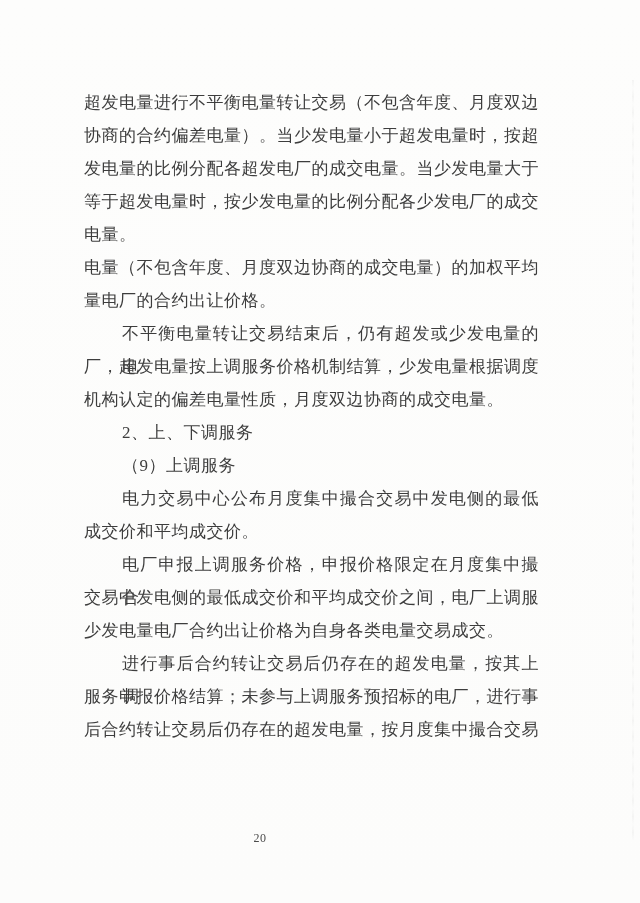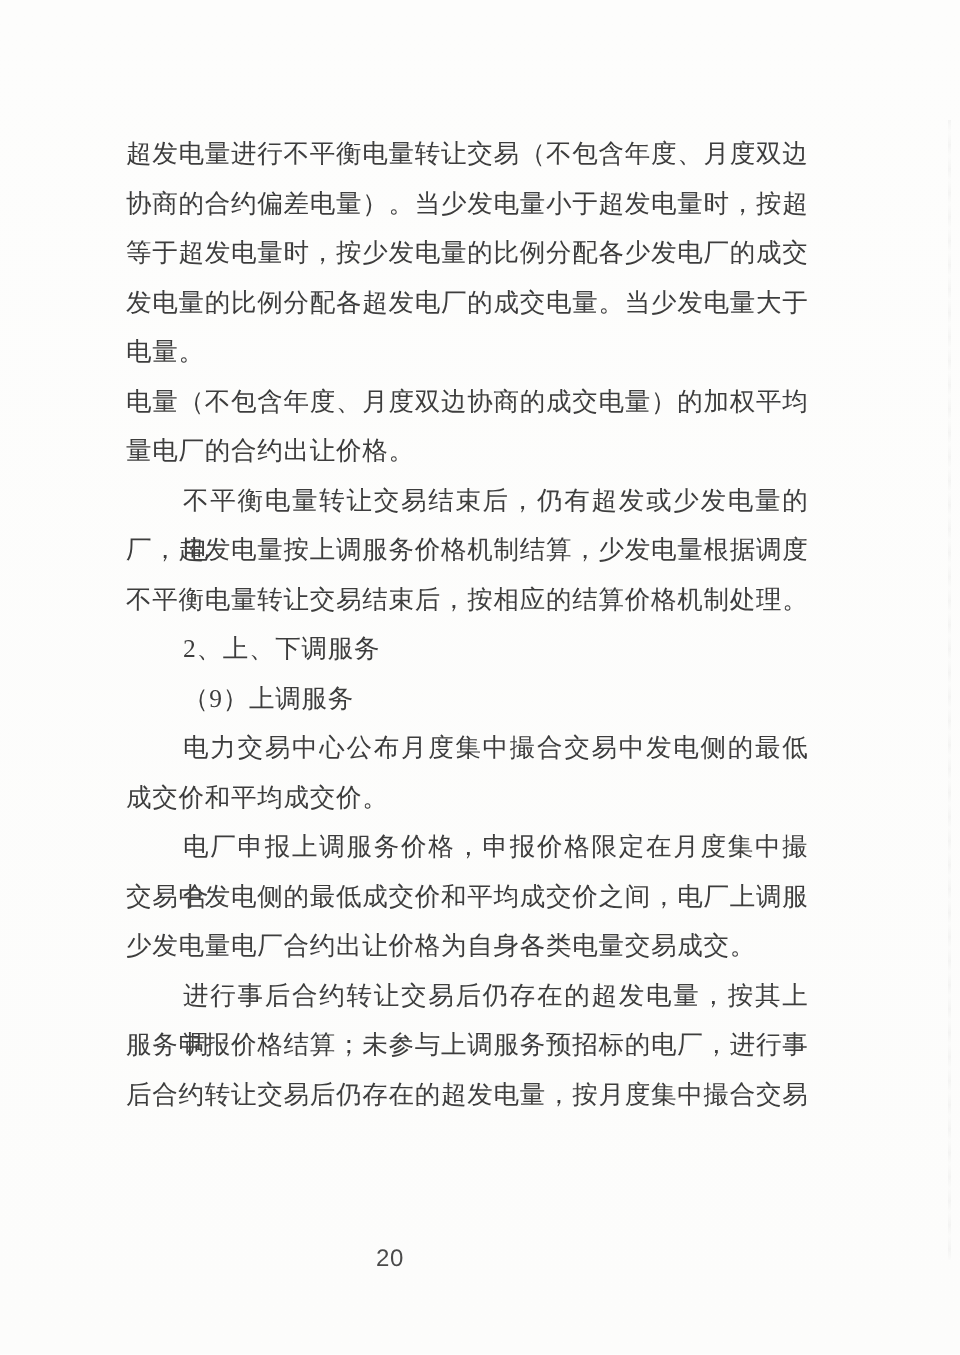--- a/index.html
+++ b/index.html
@@ -49,22 +49,22 @@
   .ln.i.j {
     padding-left: 38px;
     width: 417px;
   }
   .pagenum {
     position: absolute;
     left: 0;
     top: 831px;
     width: 520px;
     text-align: center;
-    font-family: Liberation Sans, sans-serif;
-    font-size: 16px;
+    font-family: Liberation Serif, serif;
+    font-size: 12px;
     color: #4a4a4a;
     letter-spacing: 0.5px;
   }
   
   .scan-edge {
     position: absolute;
     right: 6px;
     top: 80px;
     width: 2px;
     height: 760px;
@@ -73,28 +73,28 @@
       rgba(180,180,180,0.10) 16px);
   }
 </style>
 </head>
 <body>
 
 <div class="page">
   <div class="textblock">
     <div class="ln j">超发电量进行不平衡电量转让交易（不包含年度、月度双边</div>
     <div class="ln j">协商的合约偏差电量）。当少发电量小于超发电量时，按超</div>
+    <div class="ln j">发电量的比例分配各超发电厂的成交电量。当少发电量大于</div>
     <div class="ln j">等于超发电量时，按少发电量的比例分配各少发电厂的成交</div>
-    <div class="ln j">发电量的比例分配各超发电厂的成交电量。当少发电量大于</div>
     <div class="ln">电量。</div>
     <div class="ln j">电量（不包含年度、月度双边协商的成交电量）的加权平均</div>
     <div class="ln">量电厂的合约出让价格。</div>
     <div class="ln i j">不平衡电量转让交易结束后，仍有超发或少发电量的电</div>
     <div class="ln j">厂，超发电量按上调服务价格机制结算，少发电量根据调度</div>
-    <div class="ln">不平衡电量转让交易结束后，按相应的结算价格机制处理。</div>
+    <div class="ln">机构认定的偏差电量性质，月度双边协商的成交电量。</div>
     <div class="ln i">2、上、下调服务</div>
     <div class="ln i">（9）上调服务</div>
     <div class="ln i j">电力交易中心公布月度集中撮合交易中发电侧的最低</div>
     <div class="ln">成交价和平均成交价。</div>
     <div class="ln i j">电厂申报上调服务价格，申报价格限定在月度集中撮合</div>
     <div class="ln j">交易中发电侧的最低成交价和平均成交价之间，电厂上调服</div>
     <div class="ln">少发电量电厂合约出让价格为自身各类电量交易成交。</div>
     <div class="ln i j">进行事后合约转让交易后仍存在的超发电量，按其上调</div>
     <div class="ln j">服务申报价格结算；未参与上调服务预招标的电厂，进行事</div>
     <div class="ln j">后合约转让交易后仍存在的超发电量，按月度集中撮合交易</div>

